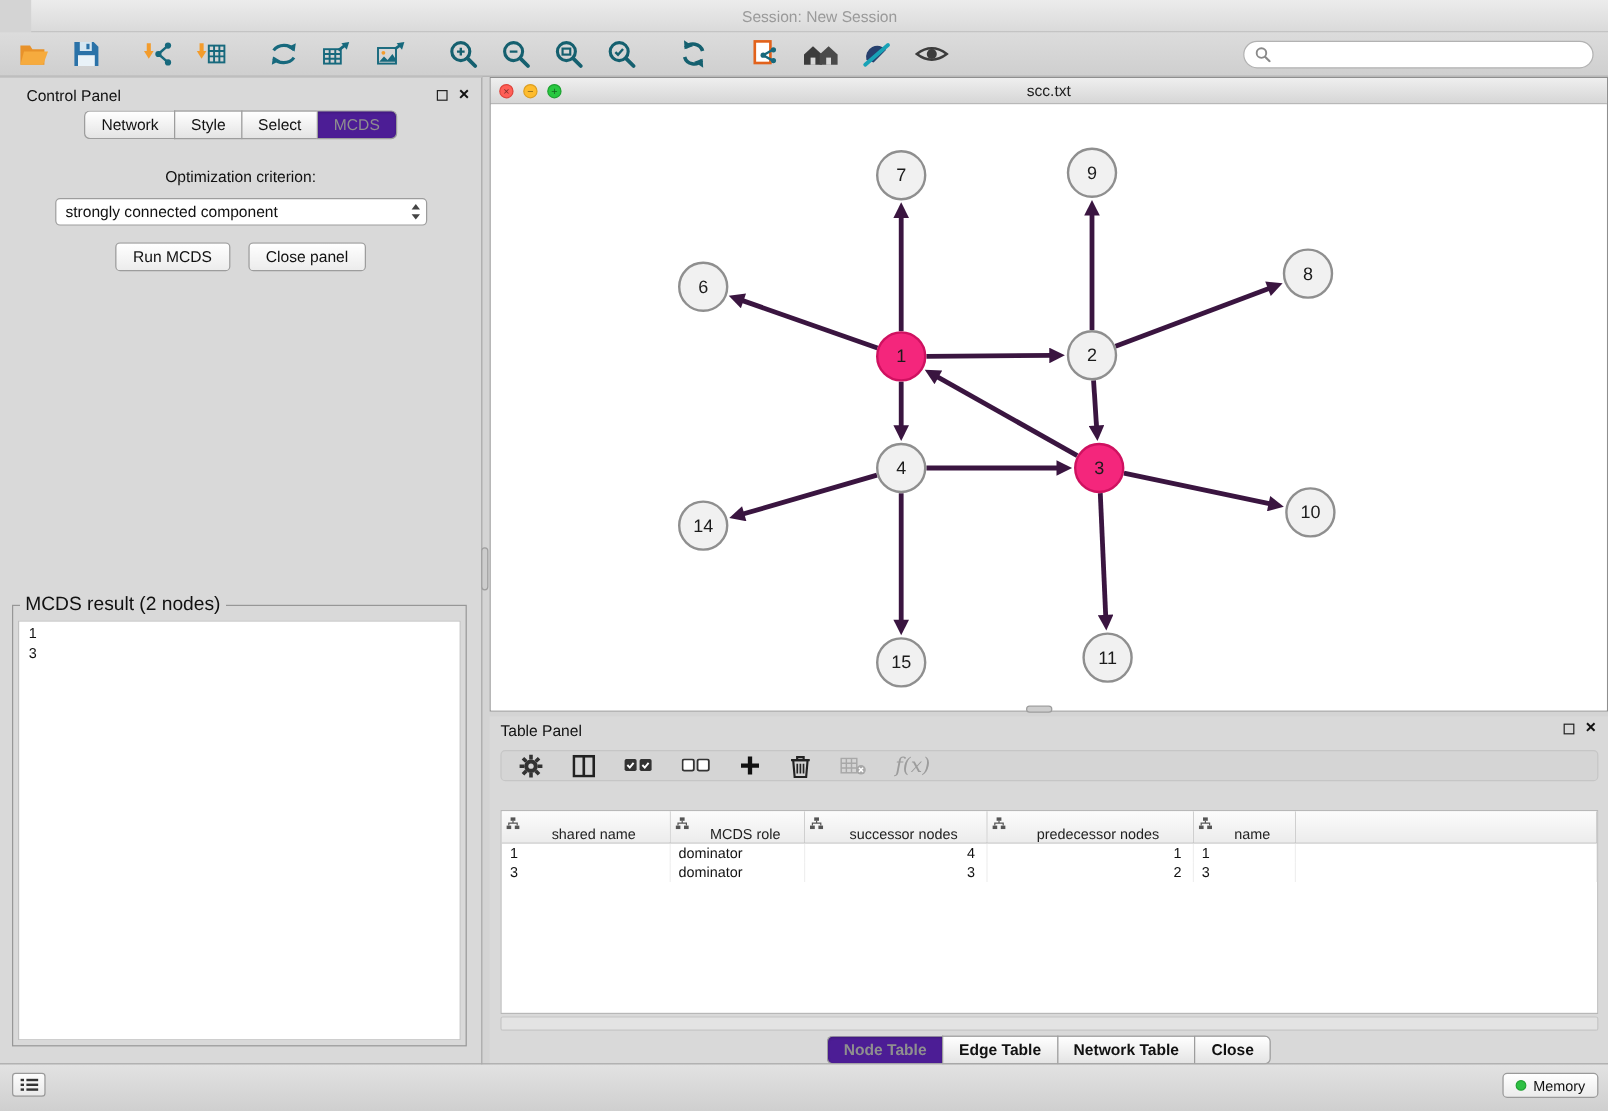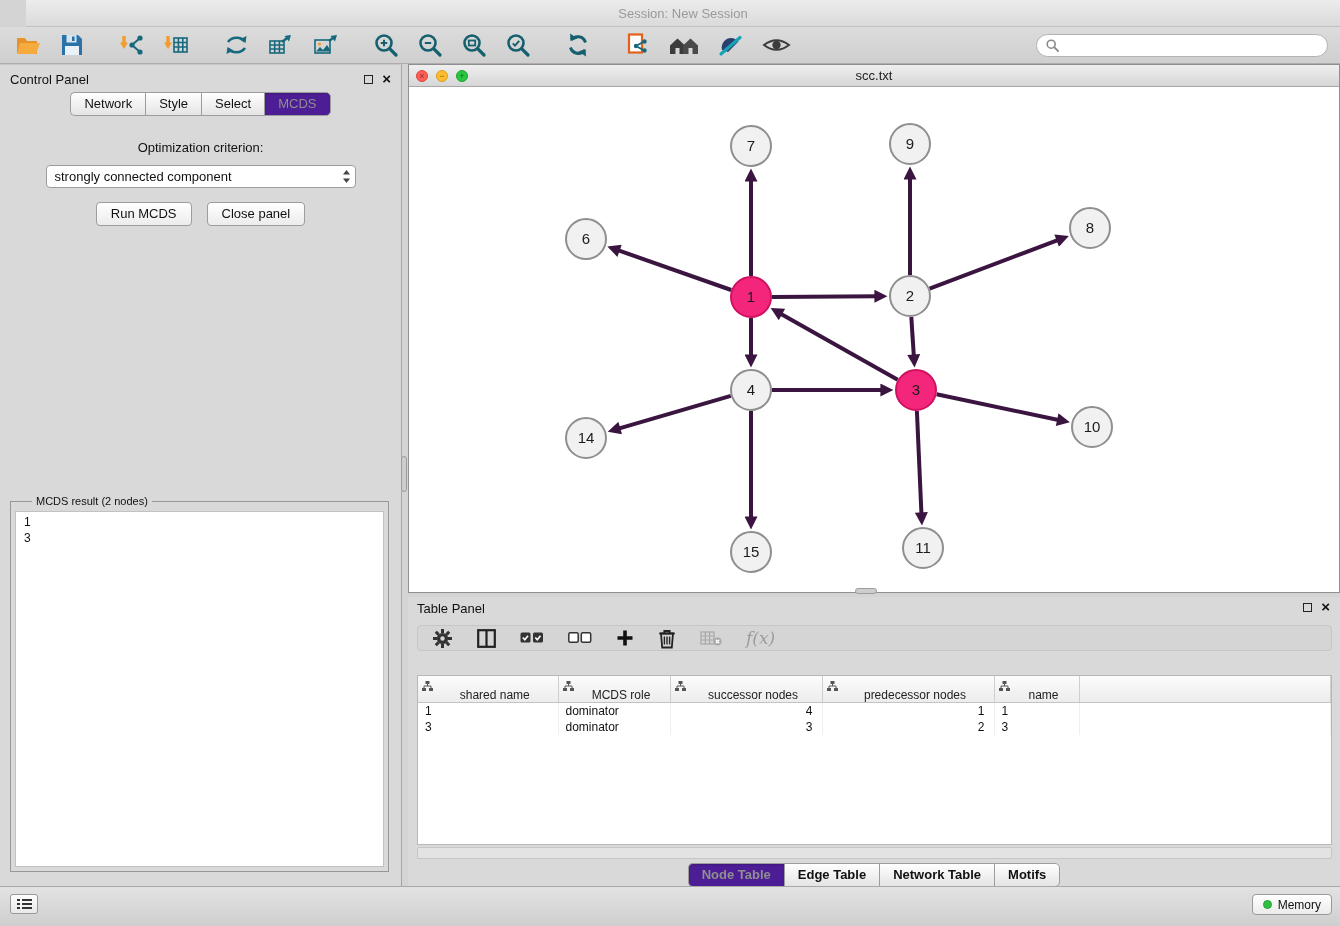--- a/index.html
+++ b/index.html
@@ -33,21 +33,21 @@
     margin-left:auto; width:292px; height:23px;
     background:#fff; border:1px solid #b2b2b2; border-radius:12px;
     display:flex; align-items:center; padding:0 9px; gap:5px;
   }
   .search-wrap input { border:none; outline:none; flex:1; font-size:12px; background:transparent; font-family:inherit; }
   
   .control-panel {
     position:absolute; left:0; top:64px; width:402px; bottom:34px;
     background:#d9d9d9; border-right:1px solid #a6a6a6; border-top:1px solid #c6c6c6;
   }
-  .panel-header { height:26px; display:flex; align-items:center; padding:2px 10px 0 10px; font-size:13px; }
+  .panel-header { height:26px; display:flex; align-items:center; padding:2px 10px 0 10px; font-size:13px;margin-left:12px; }
   .panel-btns { margin-left:auto; display:flex; align-items:center; gap:9px; }
   .float-box { width:9px; height:9px; border:1.5px solid #222; display:inline-block; }
   .close-x { font-size:15px; font-weight:bold; color:#111; line-height:12px; }
   .cp-tabs { display:flex; justify-content:center; margin-top:1px; }
   .ui-tab {
     font-size:13px; padding:3px 13px 4px;
     background:linear-gradient(#ffffff,#e4e4e4);
     border:1px solid #9d9d9d; border-right-width:0; color:#111;
   }
   .ui-tab:first-child { border-radius:5px 0 0 5px; }
@@ -63,21 +63,21 @@
   .btn-row { display:flex; justify-content:center; gap:15px; margin-top:14px;align-items:flex-end; }
   .aqua-btn {
     font-family:inherit; font-size:13px; padding:3px 14px 4px;
     border:1px solid #9d9d9d; border-radius:4px;
     background:linear-gradient(#ffffff,#ececec); color:#111;
   }
   .result-box {
     position:absolute; left:10px; right:12px; top:430px; bottom:20px;
     border:1px solid #979797; padding:4px; display:flex; flex-direction:column;
   }
-  .result-box legend { font-size:11px; padding:0 4px; margin-left:17px; }
+  .result-box legend { font-size:16px; padding:0 4px; margin-left:2px; }
   .result-text {
     flex:1; background:#fff; border:1px solid #c2c2c2;
     font-size:12px; line-height:16px; padding:2px 8px;
     white-space:pre; overflow:hidden;
   }
   
   .v-grip { position:absolute; left:401px; top:456px; width:6px; height:36px; background:#cdcdcd; border:1px solid #9d9d9d; border-radius:3px; }
   .h-grip { position:absolute; left:855px; top:588px; width:22px; height:6px; background:#cdcdcd; border:1px solid #9d9d9d; border-radius:3px; }
   
   .network-window {
@@ -560,21 +560,21 @@
         </tbody>
     </table>
   </div>
 
   <div class="tp-scrollbar"></div>
 
   <div class="tp-tabs">
     <div class="ui-tab active">Node Table</div>
     <div class="ui-tab">Edge Table</div>
     <div class="ui-tab">Network Table</div>
-    <div class="ui-tab">Motifs</div>
+    <div class="ui-tab">Close</div>
   </div>
 </div>
 
 <div class="status-bar">
   <span class="panels-btn">
     <svg width="15" height="12" viewBox="0 0 15 12">
       <rect x="0" y="1" width="3" height="2" fill="#333"></rect>
         <rect x="0" y="5" width="3" height="2" fill="#333"></rect>
         <rect x="0" y="9" width="3" height="2" fill="#333"></rect>
       <rect x="5" y="1" width="10" height="2" fill="#333"></rect>

